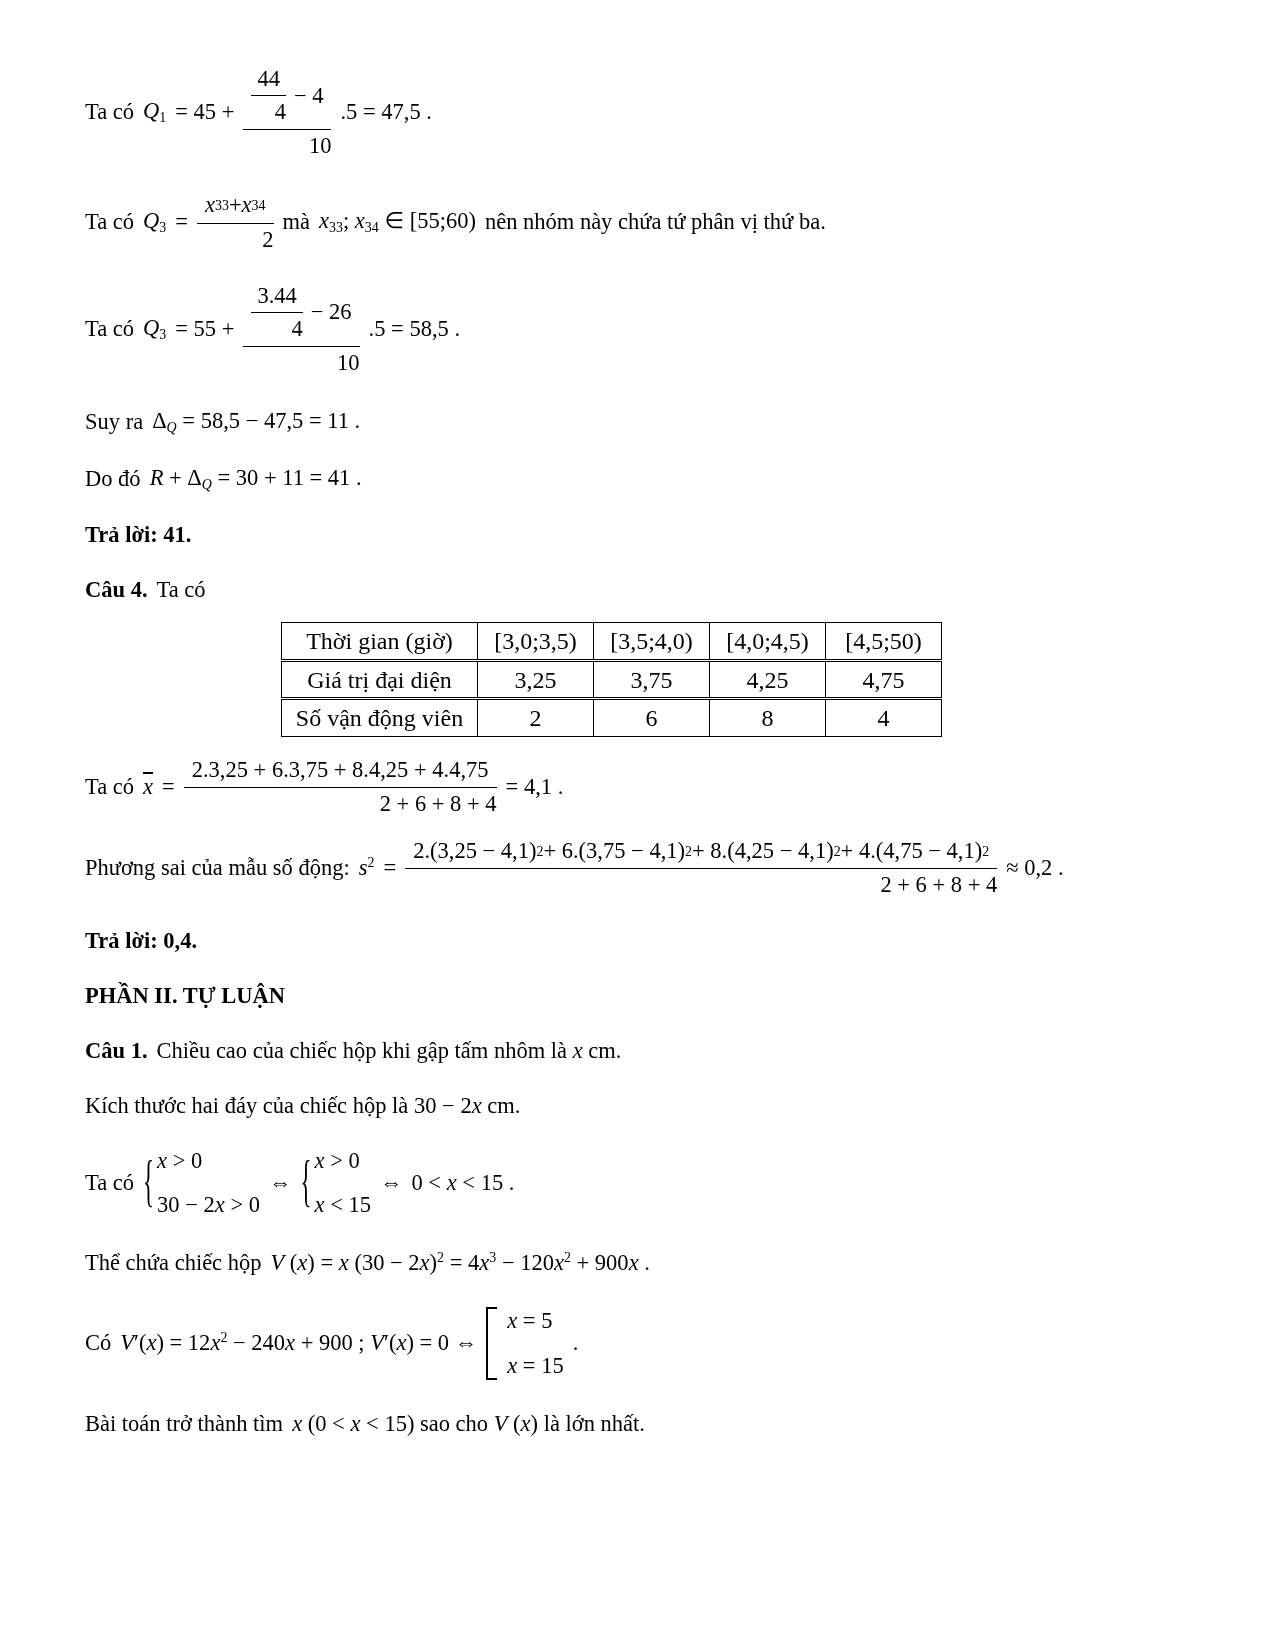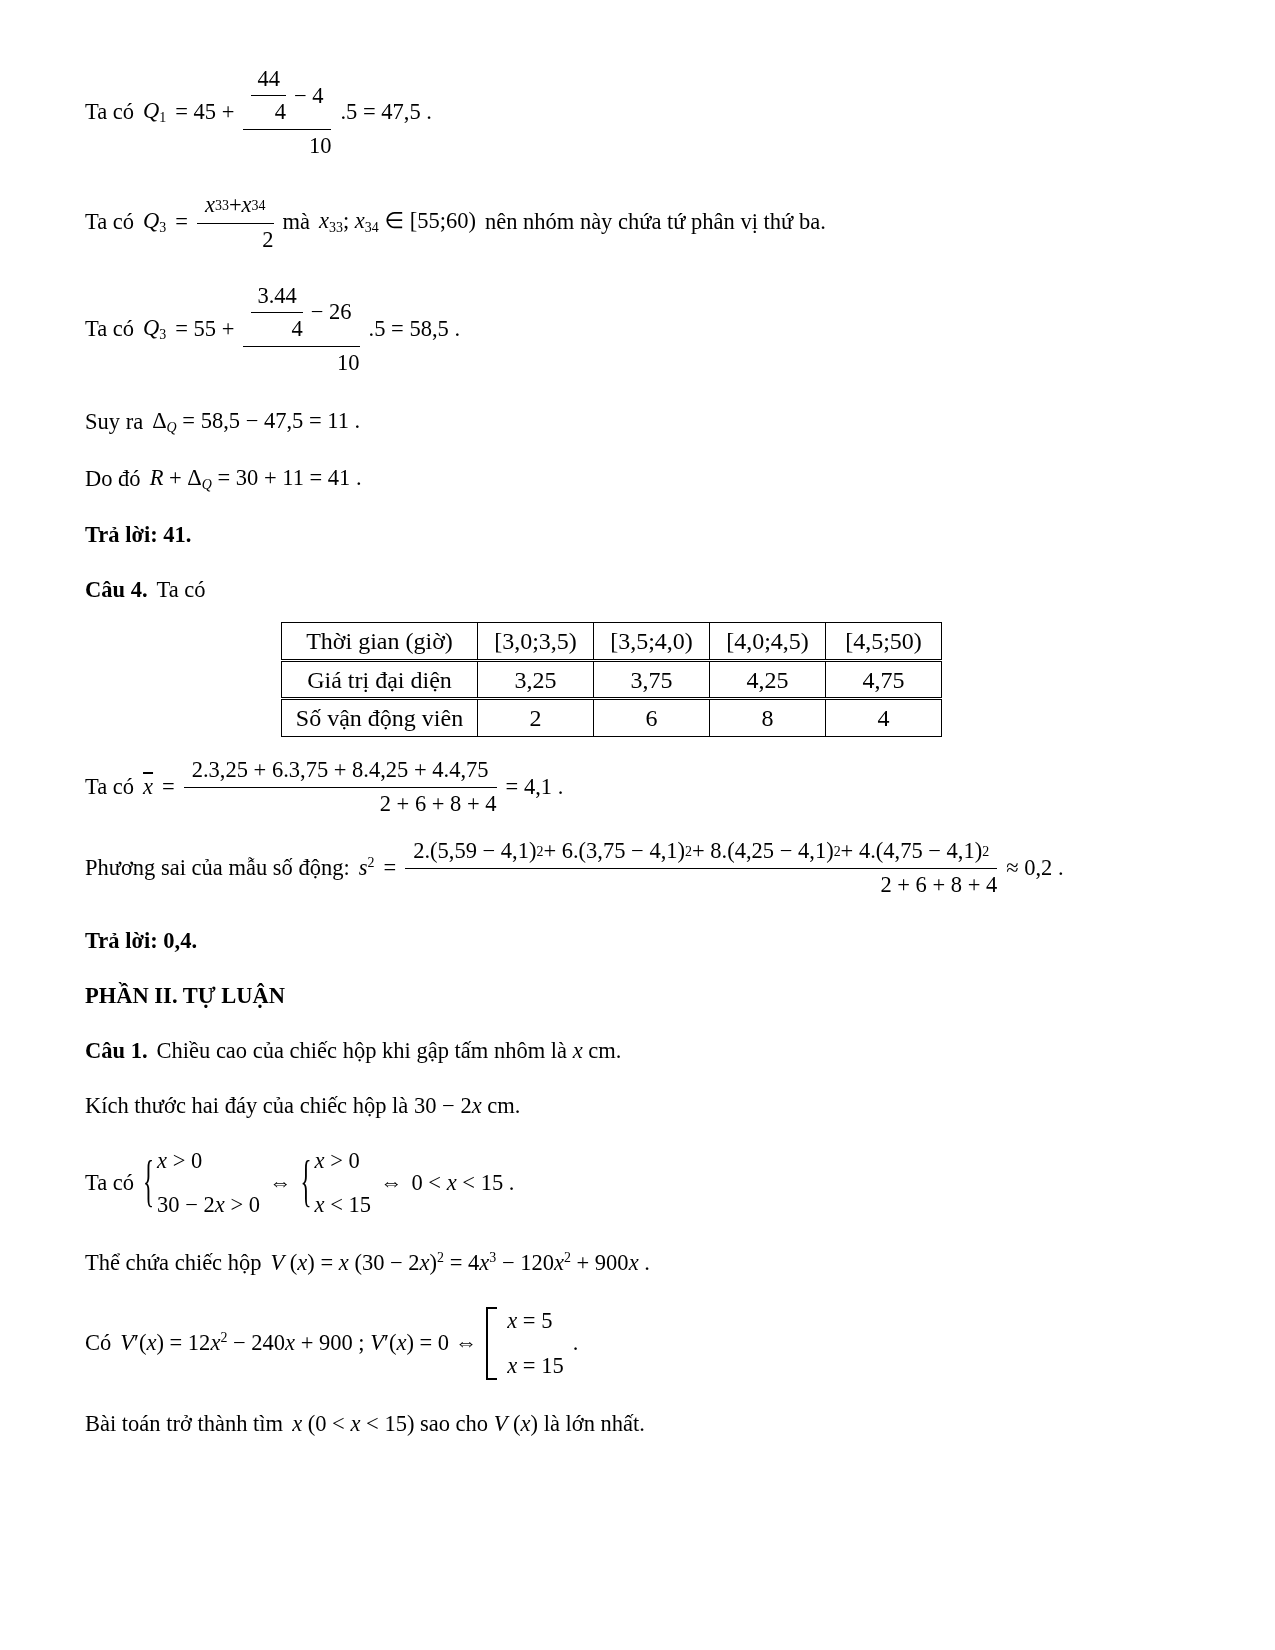--- a/index.html
+++ b/index.html
@@ -150,21 +150,21 @@
     </span>
     <span>= 4,1 .</span>
   </div>
 
   <div class="line">
     <span>Phương sai của mẫu số động:</span>
     <span><span class="it">s</span><sup>2</sup></span>
     <span>=</span>
     <span class="frac">
       <span class="num">
-          <span>2.(5,59 − 4,1)</span>
+          <span>2.(3,25 − 4,1)</span>
           <sup>2</sup>
           <span> + 6.(3,75 − 4,1)</span>
           <sup>2</sup>
           <span> + 8.(4,25 − 4,1)</span>
           <sup>2</sup>
           <span> + 4.(4,75 − 4,1)</span>
           <sup>2</sup>
         </span>
       <span class="den">2 + 6 + 8 + 4</span>
     </span>

